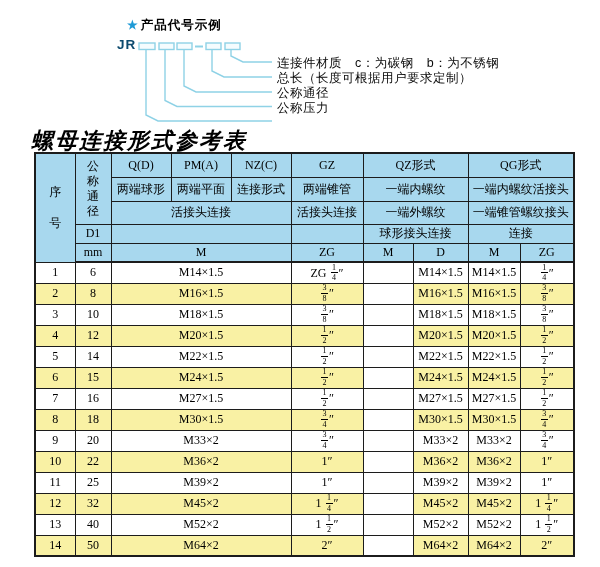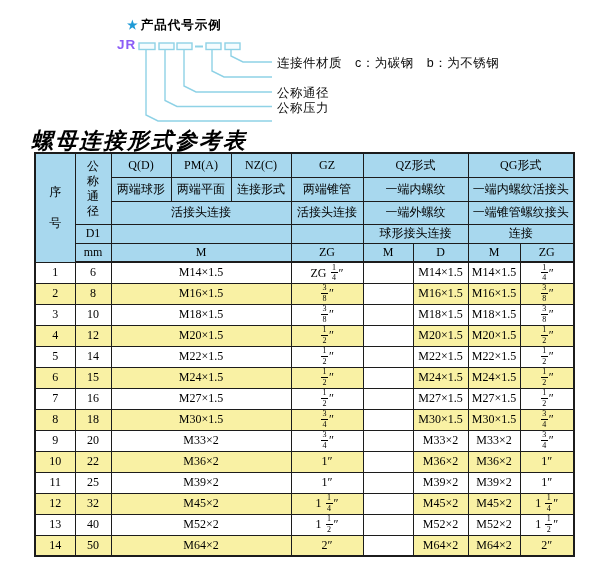--- a/index.html
+++ b/index.html
@@ -11,21 +11,21 @@
   }
   *{margin:0;padding:0;box-sizing:border-box;}
   html,body{background:#fff;}
   .page{position:relative;width:596px;height:567px;background:#ffffff;overflow:hidden;
         font-family:"Liberation Sans",sans-serif;color:#111;}
 
   
   .diagram-title{position:absolute;left:127px;top:17px;font-size:12.5px;font-weight:bold;
                  letter-spacing:1px;color:#000;}
   .diagram-title .star{color:var(--star-blue);margin-right:2px;font-size:12px;}
-  .jr-prefix{position:absolute;left:117px;top:37px;font-size:13.5px;font-weight:bold;color:#8b5cf6;
+  .jr-prefix{position:absolute;left:117px;top:37px;font-size:13.5px;font-weight:bold;color:#0c4a6e;
              letter-spacing:1px;font-family:"Liberation Sans",sans-serif;}
   .diagram-svg{position:absolute;left:0;top:0;width:600px;height:140px;}
   .dlabel{position:absolute;left:277px;height:15px;font-size:12.5px;font-weight:normal;color:#0b0b0b;
           white-space:nowrap;letter-spacing:0.5px;}
   .dlabel.l0{top:55px;} .dlabel.l1{top:70px;} .dlabel.l2{top:85px;}
   .dlabel.l3{top:99.5px;} .dlabel.l4{top:114px;}
 
   
   .table-title{position:absolute;left:31px;top:126px;font-size:22px;font-weight:bold;
                font-style:italic;letter-spacing:2px;color:#000;
@@ -77,20 +77,21 @@
       <rect x="225" y="43" width="15" height="6.5" fill="#f5fcfe"></rect>
       <polyline points="231,50 231,56 243,62 272,62"></polyline>
       <polyline points="212,50 212,71 224,77 272,77"></polyline>
       <polyline points="184,50 184,86 196,92 272,92"></polyline>
       <polyline points="165,50 165,100.5 177,106.5 272,106.5"></polyline>
       <polyline points="146,50 146,115 158,121 272,121"></polyline>
     </g>
   </svg>
 
   <div class="dlabel l0">连接件材质　c：为碳钢　b：为不锈钢</div>
+  <div class="dlabel l1">总长（长度可根据用户要求定制）</div>
   <div class="dlabel l2">公称通径</div>
   <div class="dlabel l3">公称压力</div>
 
   <div class="table-title">螺母连接形式参考表</div>
 
   <table class="ref">
     <colgroup>
       <col style="width:40px">
         <col style="width:36px">
         <col style="width:60px">

